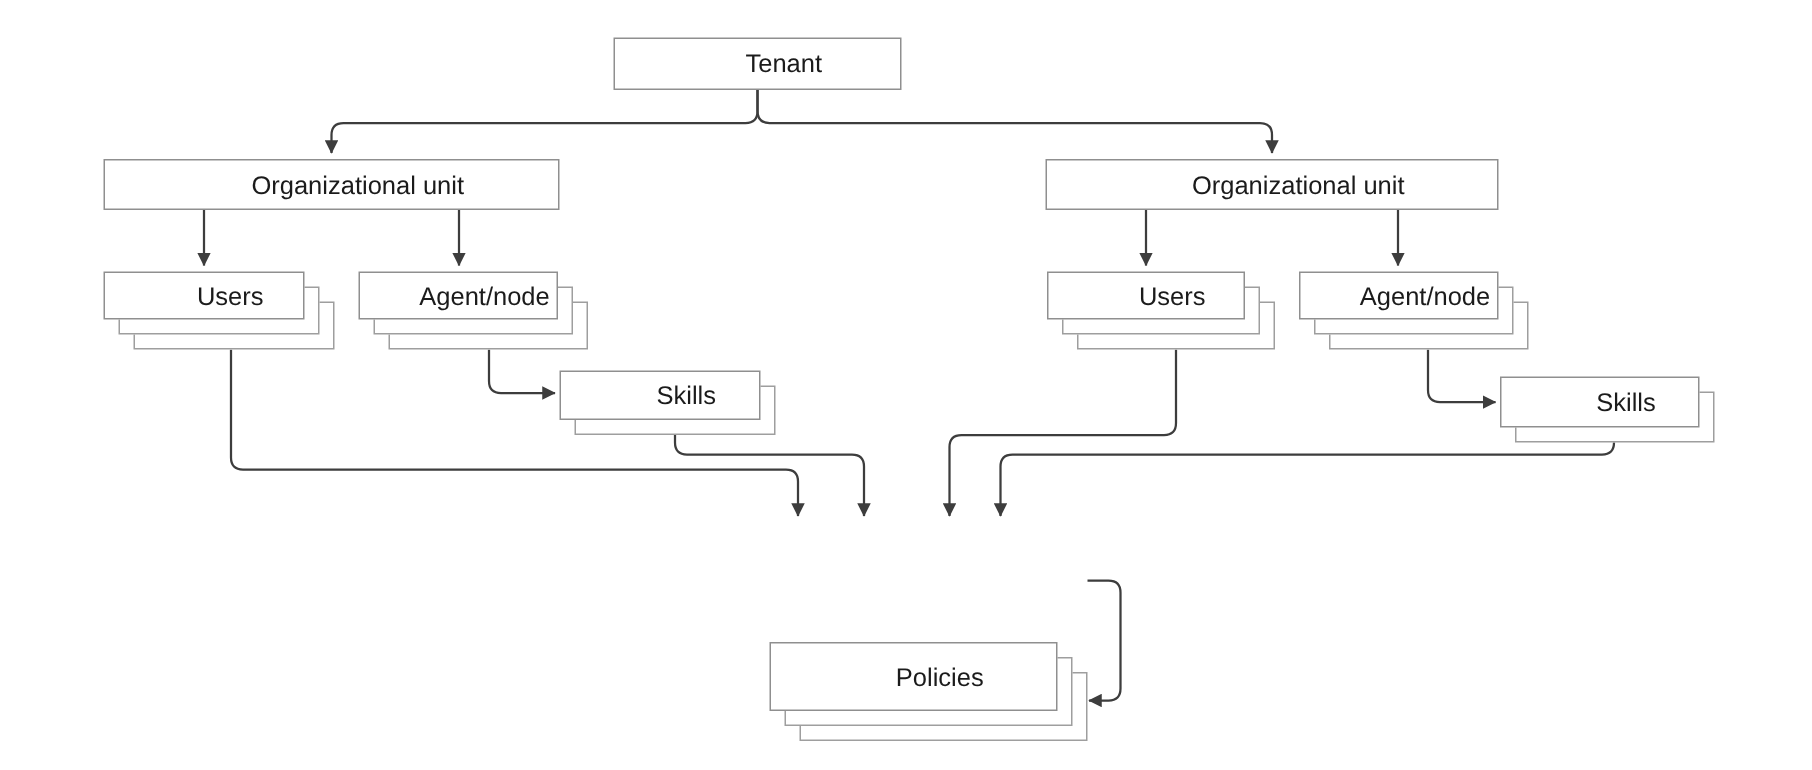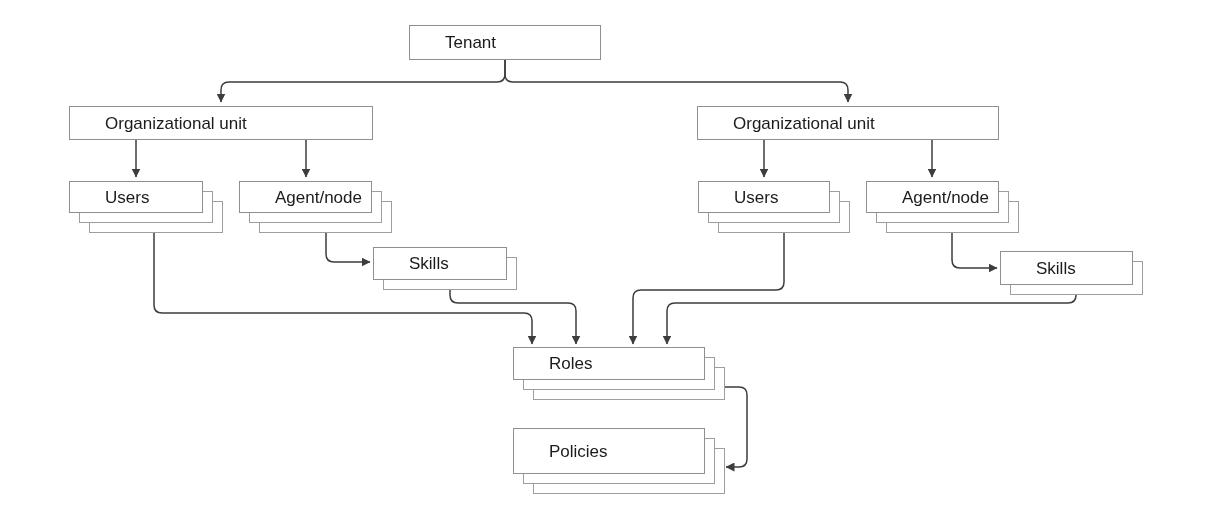--- a/index.html
+++ b/index.html
@@ -24,21 +24,21 @@
   .node{position:absolute;}
   .box{
     position:absolute;left:0;top:0;width:100%;height:100%;
     background:var(--box-fill,#fff);
     border:1px solid var(--box-border,#8f8f8f);
     box-sizing:border-box;
   }
   .layer{border-color:var(--stack-border,#9e9e9e);}
   .l1{transform:translate(10px,10px);}
   .l2{transform:translate(20px,20px);}
-  .main{display:flex;align-items:center;padding-left:35px;}
+  .main{display:flex;align-items:center;justify-content:center;padding-left:35px;}
   .lbl{
     font-size:17px;line-height:1;
     color:var(--text,#1b1b1b);
     white-space:nowrap;
   }
 </style>
 </head>
 <body>
 
 <div class="canvas">
@@ -121,27 +121,20 @@
     </div>
   </div>
 
   <div class="node" style="left:1000px;top:251px;width:133px;height:34px">
     <div class="box layer l1"></div>
     <div class="box main">
       <span class="lbl">Skills</span>
     </div>
   </div>
 
-  <div class="node" style="left:513px;top:347px;width:192px;height:33px">
-    <div class="box layer l2"></div>
-    <div class="box layer l1"></div>
-    <div class="box main">
-      <span class="lbl">Roles</span>
-    </div>
-  </div>
 
   <div class="node" style="left:513px;top:428px;width:192px;height:46px">
     <div class="box layer l2"></div>
     <div class="box layer l1"></div>
     <div class="box main">
       <span class="lbl">Policies</span>
     </div>
   </div>
 
 </div>

